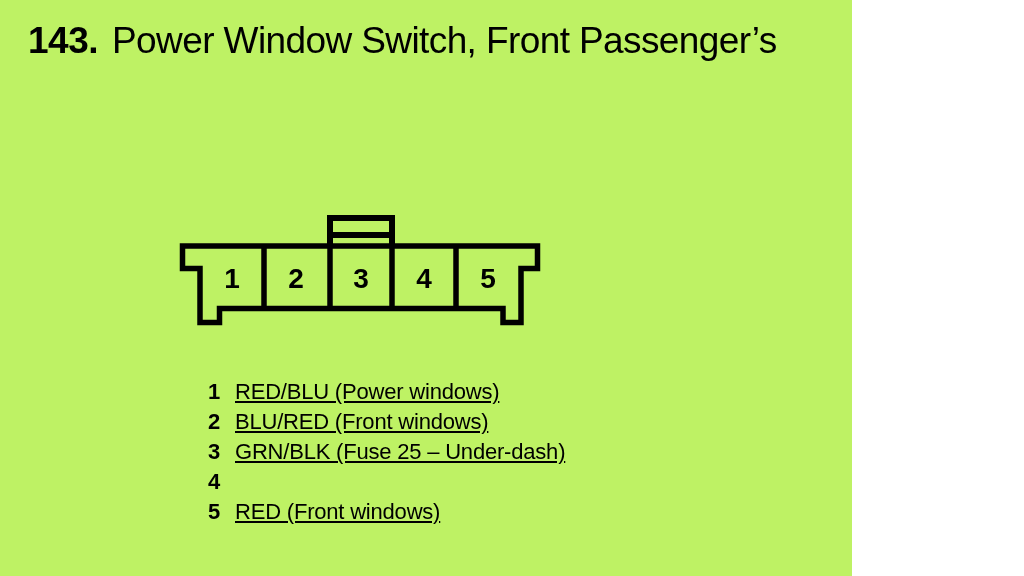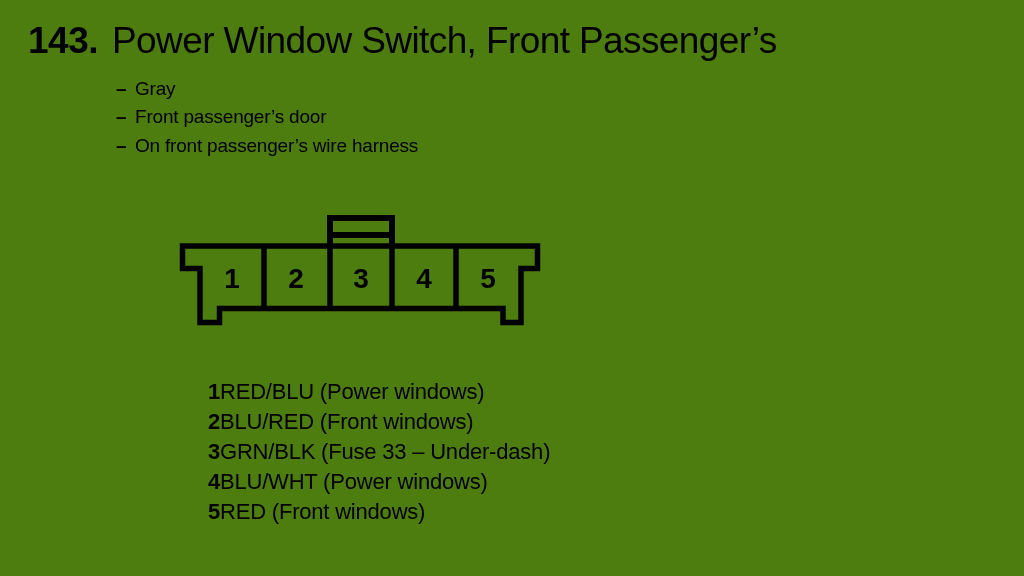--- a/index.html
+++ b/index.html
@@ -2,21 +2,21 @@
 <html><head>
 <meta charset="utf-8">
 <style>
   html,body{margin:0;padding:0;}
   body{
     width:1024px;height:576px;
     background:#ffffff;color:#000000;
     font-family:"Liberation Sans",sans-serif;
     -webkit-font-smoothing:none;
   }
-  .page{position:relative;width:1024px;height:576px;overflow:hidden;background:#4d7c0f;}
+  .page{position:relative;width:852px;height:576px;overflow:hidden;background:#bef264;}
 
   
   .title-num{
     position:absolute;left:28px;top:22px;
     font-size:37px;font-weight:bold;line-height:1;letter-spacing:-0.5px;
     white-space:nowrap;
   }
   .title-text{
     position:absolute;left:112px;top:22px;
     font-size:37px;font-weight:normal;line-height:1;letter-spacing:-0.6px;
@@ -38,41 +38,30 @@
     font-size:28px;font-weight:bold;
   }
 
   
   .pinout{
     position:absolute;left:200px;top:377px;
     font-size:22px;line-height:30px;letter-spacing:-0.2px;
   }
   .pin-row{display:flex;white-space:nowrap;}
   .pin-num{font-weight:bold;width:20px;text-align:right;flex:0 0 auto;}
-  .pin-text{}
+  .pin-text{margin-left:15px;text-decoration:underline;}
 </style>
 </head>
 <body>
 
 <div class="page">
 
   <span class="title-num">143.</span>
   <span class="title-text">Power Window Switch, Front Passenger’s</span>
 
-  <div class="bullets">
-    <div class="bullet-line">
-      <span class="dash">–</span><span>Gray</span>
-    </div>
-    <div class="bullet-line">
-      <span class="dash">–</span><span>Front passenger’s door</span>
-    </div>
-    <div class="bullet-line">
-      <span class="dash">–</span><span>On front passenger’s wire harness</span>
-    </div>
-  </div>
 
   <svg class="connector-svg" width="390" height="130" viewBox="170 205 390 130" fill="none" stroke="#000000">
 
     <path d="M 330 246 L 330 218 L 392 218 L 392 246" stroke-width="6"></path>
     <line x1="327" y1="235" x2="395" y2="235" stroke-width="6"></line>
 
     <path d="M 182.5 246 L 537.5 246 L 537.5 268.5 L 521 268.5 L 521 322.5 L 503 322.5 L 503 308.5 L 219.5 308.5 L 219.5 322.5 L 200 322.5 L 200 268.5 L 182.5 268.5 Z" stroke-width="5.5" stroke-linejoin="miter"></path>
 
     <line x1="264" y1="246" x2="264" y2="308.5" stroke-width="5.5"></line>
     <line x1="330" y1="246" x2="330" y2="308.5" stroke-width="5.5"></line>
@@ -92,25 +81,24 @@
     <div class="pin-row">
       <span class="pin-num">1</span>
       <span class="pin-text">RED/BLU (Power windows)</span>
     </div>
     <div class="pin-row">
       <span class="pin-num">2</span>
       <span class="pin-text">BLU/RED (Front windows)</span>
     </div>
     <div class="pin-row">
       <span class="pin-num">3</span>
-      <span class="pin-text">GRN/BLK (Fuse 33 – Under-dash)</span>
+      <span class="pin-text">GRN/BLK (Fuse 25 – Under-dash)</span>
     </div>
     <div class="pin-row">
       <span class="pin-num">4</span>
-      <span class="pin-text">BLU/WHT (Power windows)</span>
     </div>
     <div class="pin-row">
       <span class="pin-num">5</span>
       <span class="pin-text">RED (Front windows)</span>
     </div>
   </div>
 
 </div>
 
 </body></html>

